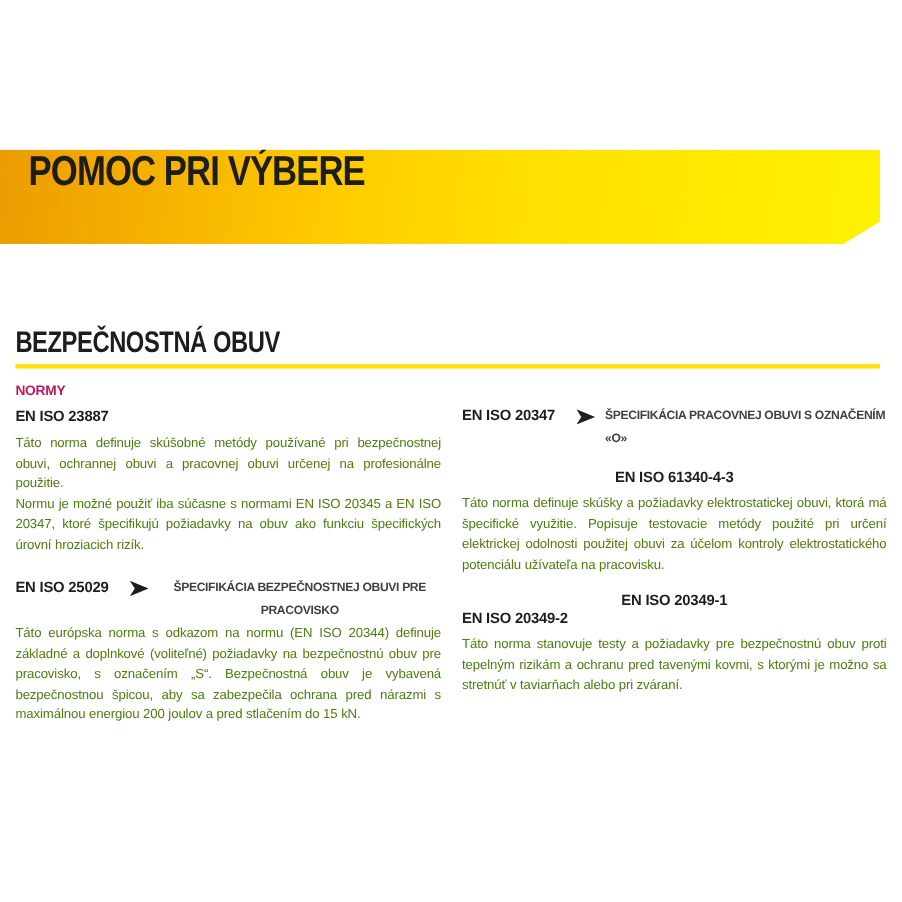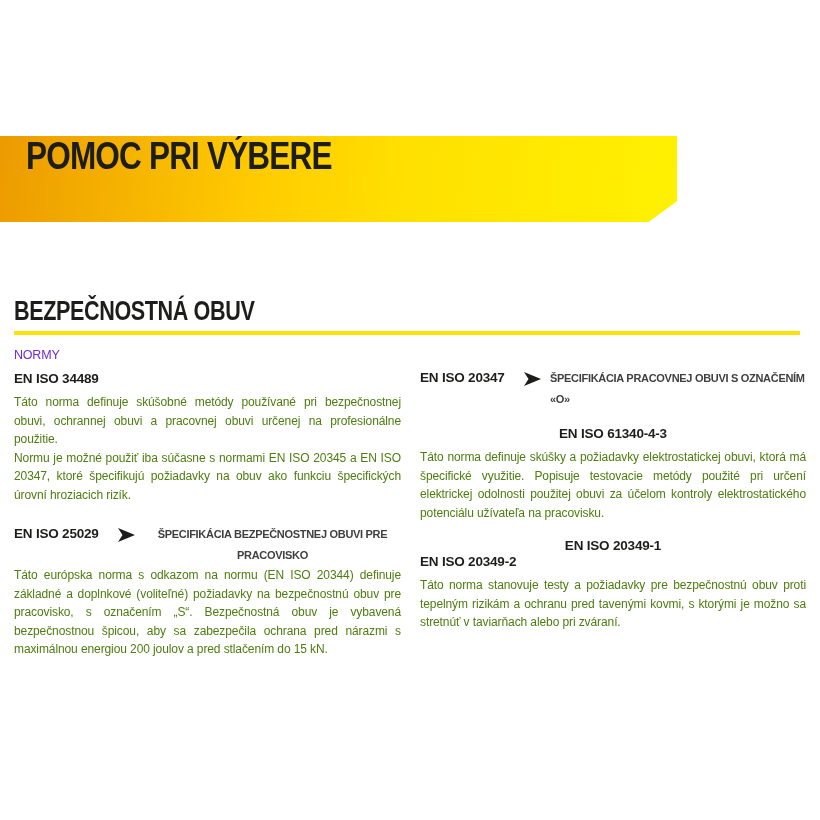--- a/index.html
+++ b/index.html
@@ -8,21 +8,21 @@
     background:#ffffff;
     font-family:"Liberation Sans", sans-serif;
     position:relative;
     overflow:hidden;
     -webkit-font-smoothing:antialiased;
   }
 
   
   .banner {
     position:absolute; left:0; top:136px;
-    width:677px; height:86px;
+    width:800px; height:86px;
     background:linear-gradient(97deg, #EC9B00 0%, #FFCB00 38%, #FFE000 60%, #FFF101 100%);
     clip-path:polygon(0 0, 100% 0, 100% 76%, 95.8% 100%, 0 100%);
   }
   .banner-title {
     position:absolute; left:26px; top:1px;
     margin:0;
     font-size:38px; line-height:1.05;
     font-weight:bold;
     color:#1D1D1B;
     letter-spacing:-1px;
@@ -44,22 +44,22 @@
     transform-origin:left top;
   }
   .section-rule {
     position:absolute; left:14px; top:331px;
     width:786px; height:4px;
     background:#FFE10C;
   }
   .normy-label {
     position:absolute; left:14px; top:348px;
     font-size:12.5px;
-    font-weight:normal;
-    color:#6d28d9;
+    font-weight:bold;
+    color:#be185d;
     letter-spacing:-0.2px;
   }
 
   
   .col { position:absolute; }
   .col-left  { left:14px;  top:371px; width:387px; }
   .col-right { left:420px; top:368px; width:386px; }
 
   .norm-code {
     font-size:13.5px; line-height:16px;
@@ -100,21 +100,21 @@
 <div class="banner">
   <h1 class="banner-title">POMOC PRI VÝBERE</h1>
 </div>
 
 <h2 class="section-title">BEZPEČNOSTNÁ OBUV</h2>
 <div class="section-rule"></div>
 <div class="normy-label">NORMY</div>
 
 <div class="col col-left">
 
-  <div class="norm-code mb6">EN ISO 34489</div>
+  <div class="norm-code mb6">EN ISO 23887</div>
   <p class="mb4">Táto norma definuje skúšobné metódy používané pri bezpečnostnej obuvi, ochrannej obuvi a pracovnej obuvi určenej na profesionálne použitie.</p>
   <p>Normu je možné použiť iba súčasne s normami EN ISO 20345 a EN ISO 20347, ktoré špecifikujú požiadavky na obuv ako funkciu špecifických úrovní hroziacich rizík.</p>
 
   <div class="norm-row mt20">
     <div class="norm-code">EN ISO 25029</div>
     <div class="arrow-cell">
       <svg width="17" height="14" viewBox="0 0 17 14">
           <polygon points="0,0 17,7 0,14 4.5,7" fill="#1D1D1B"></polygon>
         </svg>
     </div>

